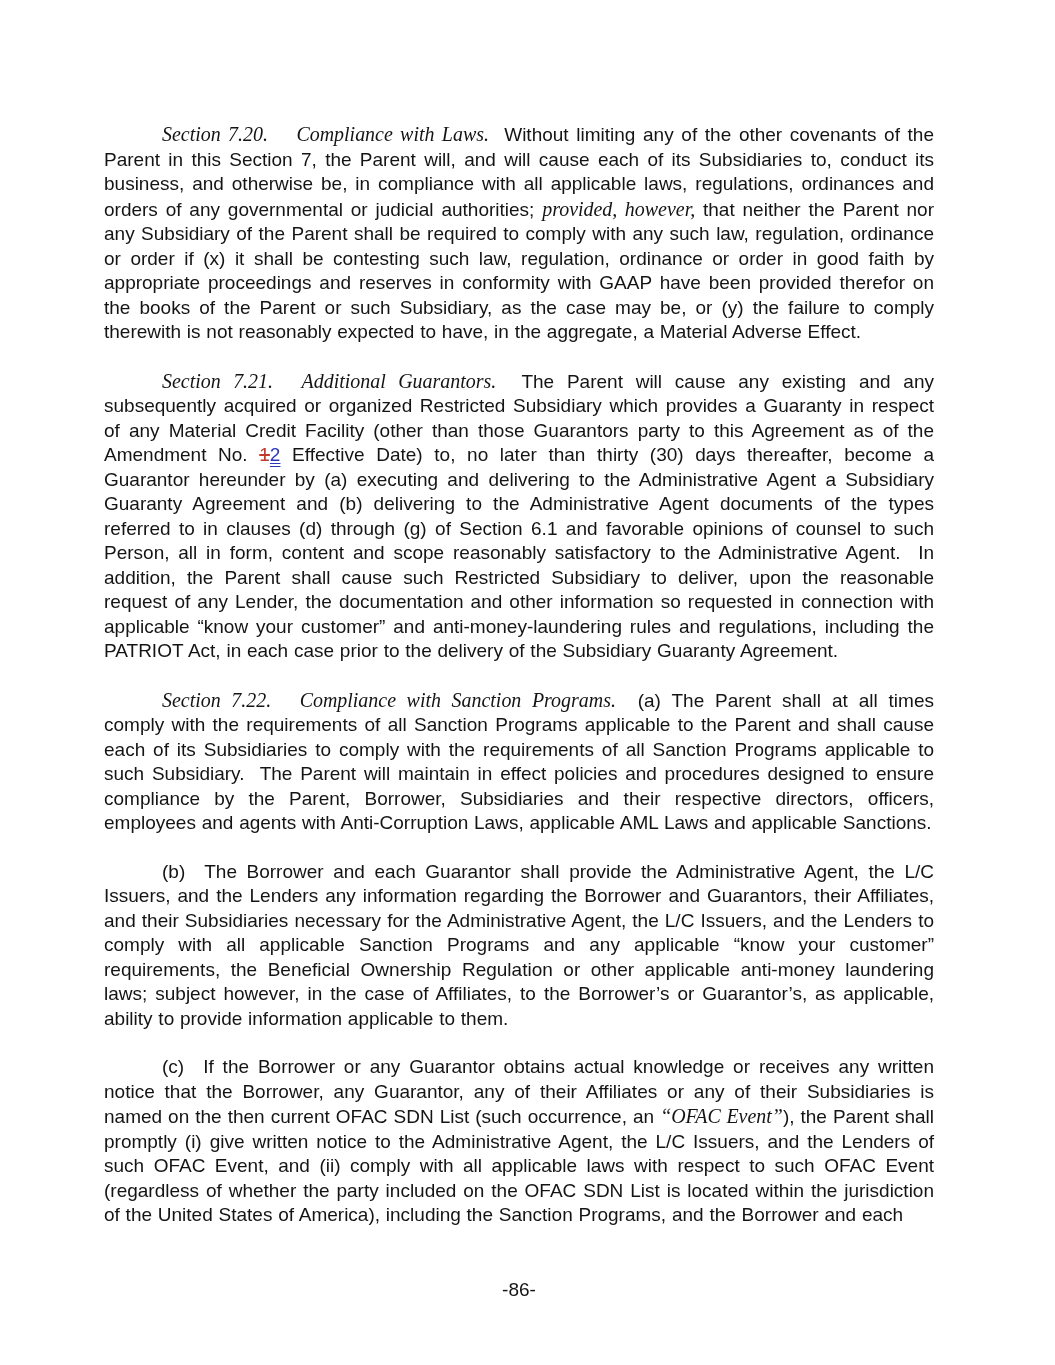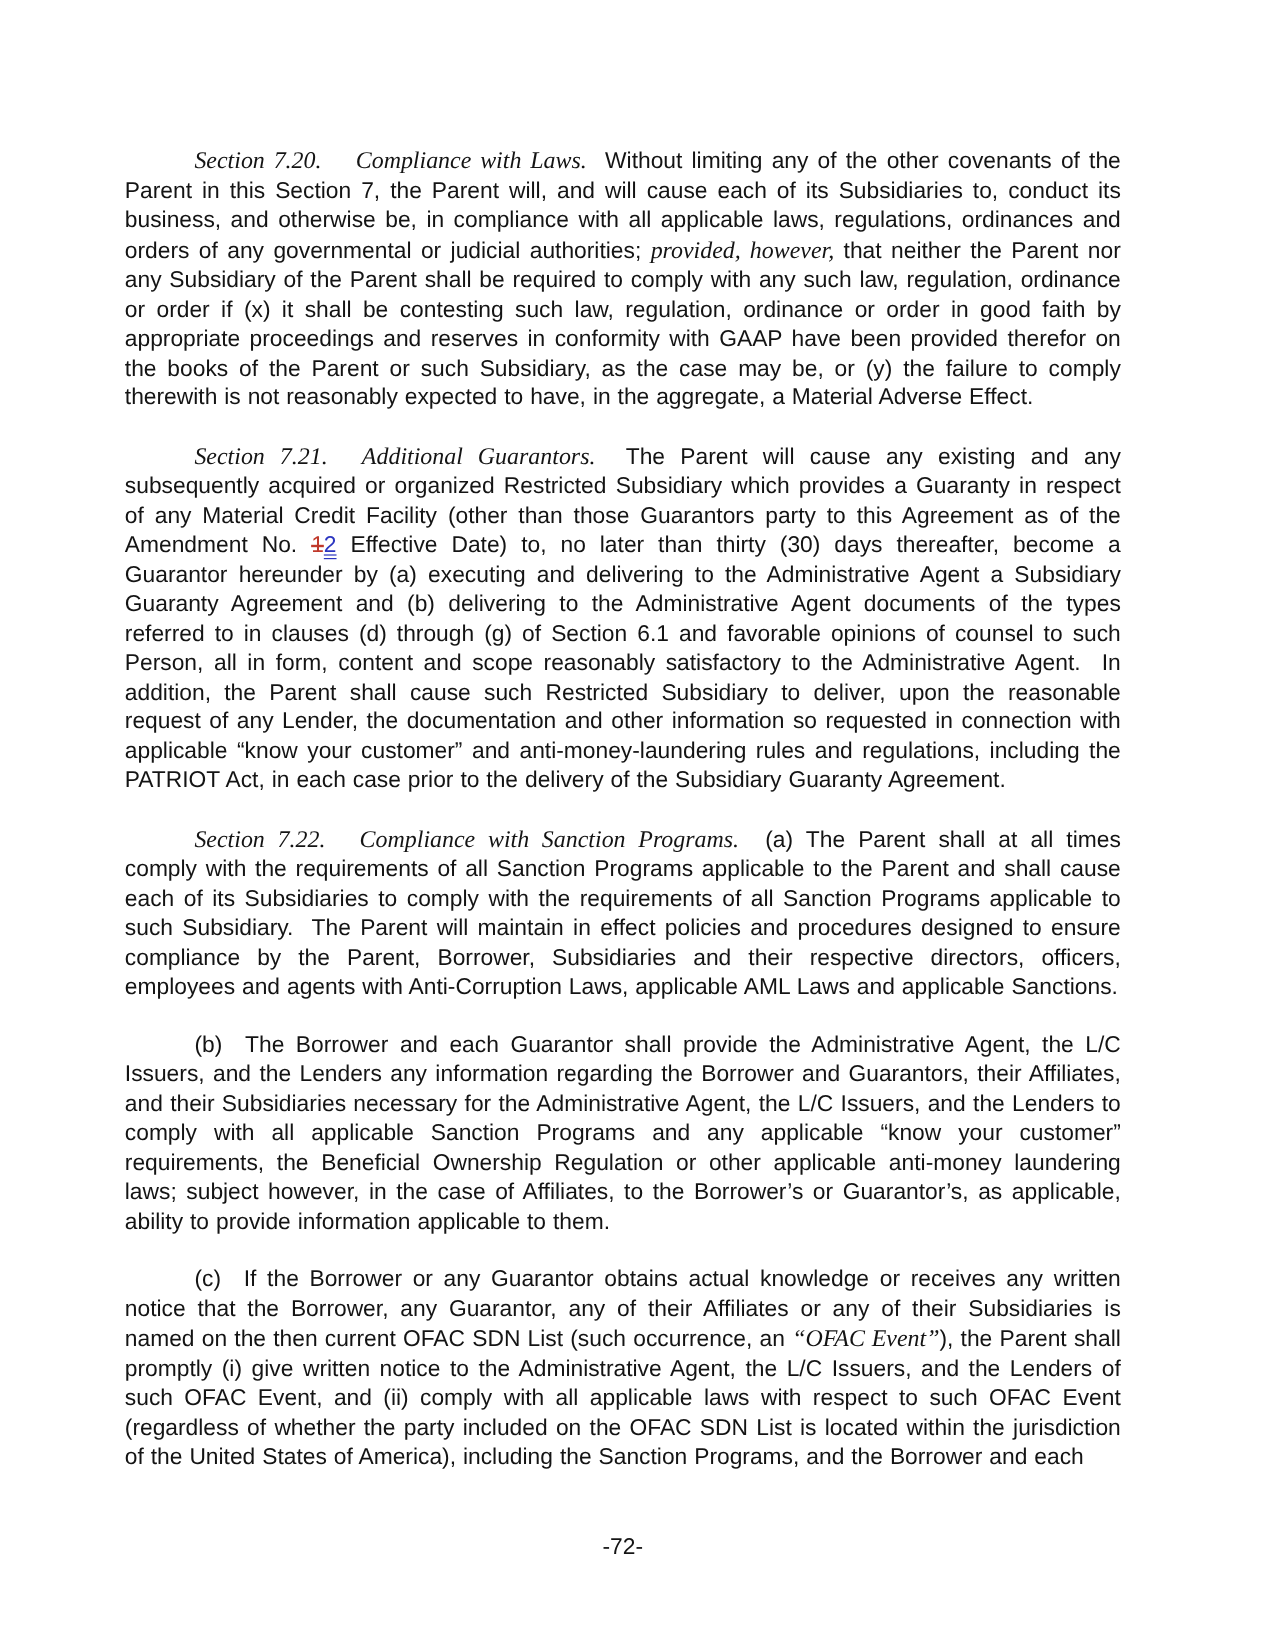--- a/index.html
+++ b/index.html
@@ -61,14 +61,14 @@
 <body>
 
 <div class="page">
   <div class="content">
     <p class="para"><span class="seg-italic">Section 7.20.</span><span class="seg-plain">  </span><span class="seg-italic">Compliance with Laws.</span><span class="seg-plain">&nbsp; Without limiting any of the other covenants of the Parent in this Section 7, the Parent will, and will cause each of its Subsidiaries to, conduct its business, and otherwise be, in compliance with all applicable laws, regulations, ordinances and orders of any governmental or judicial authorities; </span><span class="seg-italic">provided, however,</span><span class="seg-plain"> that neither the Parent nor any Subsidiary of the Parent shall be required to comply with any such law, regulation, ordinance or order if (x) it shall be contesting such law, regulation, ordinance or order in good faith by appropriate proceedings and reserves in conformity with GAAP have been provided therefor on the books of the Parent or such Subsidiary, as the case may be, or (y) the failure to comply therewith is not reasonably expected to have, in the aggregate, a Material Adverse Effect.</span></p>
     <p class="para"><span class="seg-italic">Section 7.21.</span><span class="seg-plain">  </span><span class="seg-italic">Additional Guarantors.</span><span class="seg-plain">&nbsp; The Parent will cause any existing and any subsequently acquired or organized Restricted Subsidiary which provides a Guaranty in respect of any Material Credit Facility (other than those Guarantors party to this Agreement as of the Amendment No. </span><span class="seg-deleted">1</span><span class="seg-inserted">2</span><span class="seg-plain"> Effective Date) to, no later than thirty (30) days thereafter, become a Guarantor hereunder by (a) executing and delivering to the Administrative Agent a Subsidiary Guaranty Agreement and (b) delivering to the Administrative Agent documents of the types referred to in clauses (d) through (g) of Section 6.1 and favorable opinions of counsel to such Person, all in form, content and scope reasonably satisfactory to the Administrative Agent.&nbsp; In addition, the Parent shall cause such Restricted Subsidiary to deliver, upon the reasonable request of any Lender, the documentation and other information so requested in connection with applicable “know your customer” and anti-money-laundering rules and regulations, including the PATRIOT Act, in each case prior to the delivery of the Subsidiary Guaranty Agreement.</span></p>
     <p class="para"><span class="seg-italic">Section 7.22.</span><span class="seg-plain">  </span><span class="seg-italic">Compliance with Sanction Programs.</span><span class="seg-plain">&nbsp; (a) The Parent shall at all times comply with the requirements of all Sanction Programs applicable to the Parent and shall cause each of its Subsidiaries to comply with the requirements of all Sanction Programs applicable to such Subsidiary.&nbsp; The Parent will maintain in effect policies and procedures designed to ensure compliance by the Parent, Borrower, Subsidiaries and their respective directors, officers, employees and agents with Anti-Corruption Laws, applicable AML Laws and applicable Sanctions.</span></p>
     <p class="para"><span class="seg-plain">(b) The Borrower and each Guarantor shall provide the Administrative Agent, the L/C Issuers, and the Lenders any information regarding the Borrower and Guarantors, their Affiliates, and their Subsidiaries necessary for the Administrative Agent, the L/C Issuers, and the Lenders to comply with all applicable Sanction Programs and any applicable “know your customer” requirements, the Beneficial Ownership Regulation or other applicable anti-money laundering laws; subject however, in the case of Affiliates, to the Borrower’s or Guarantor’s, as applicable, ability to provide information applicable to them.</span></p>
     <p class="para"><span class="seg-plain">(c) If the Borrower or any Guarantor obtains actual knowledge or receives any written notice that the Borrower, any Guarantor, any of their Affiliates or any of their Subsidiaries is named on the then current OFAC SDN List (such occurrence, an </span><span class="seg-italic">“OFAC Event”</span><span class="seg-plain">), the Parent shall promptly (i) give written notice to the Administrative Agent, the L/C Issuers, and the Lenders of such OFAC Event, and (ii) comply with all applicable laws with respect to such OFAC Event (regardless of whether the party included on the OFAC SDN List is located within the jurisdiction of the United States of America), including the Sanction Programs, and the Borrower and each</span></p>
   </div>
-  <div class="footer">-72-</div>
+  <div class="footer">-86-</div>
 </div>
 
 </body></html>

